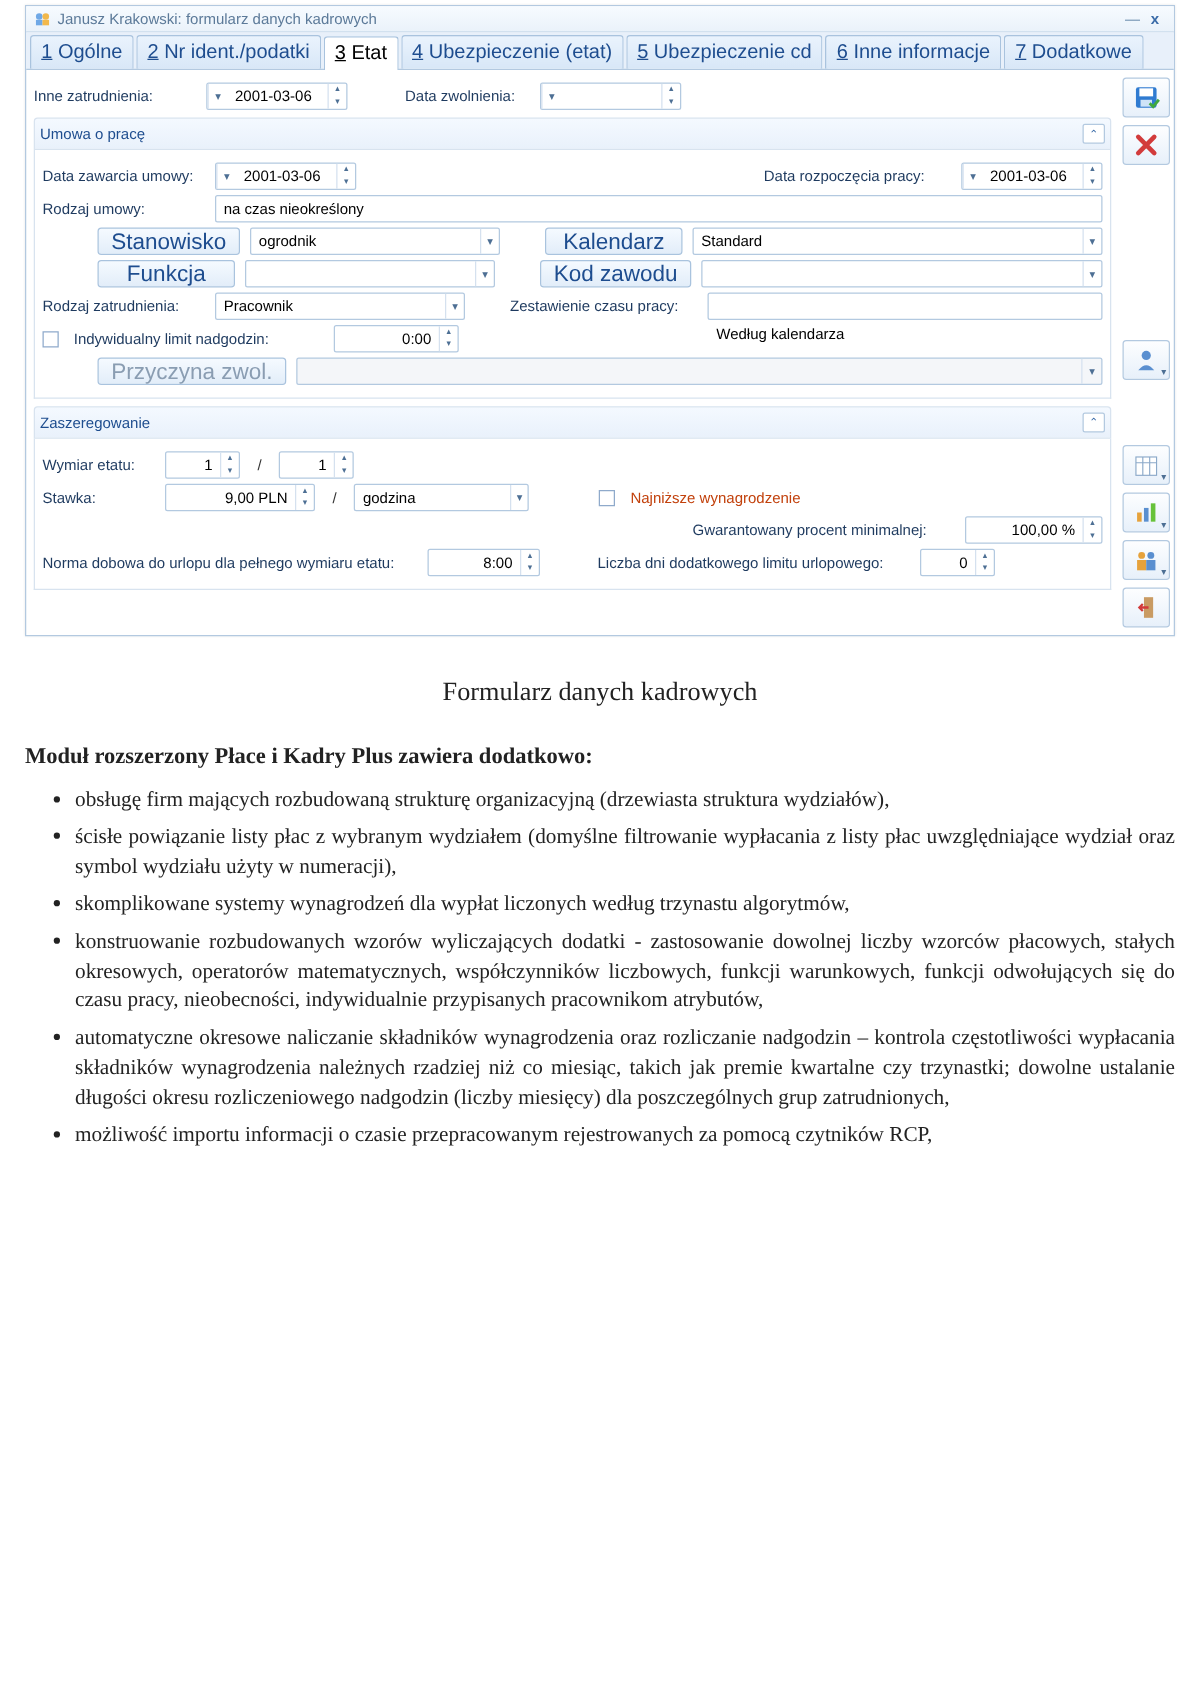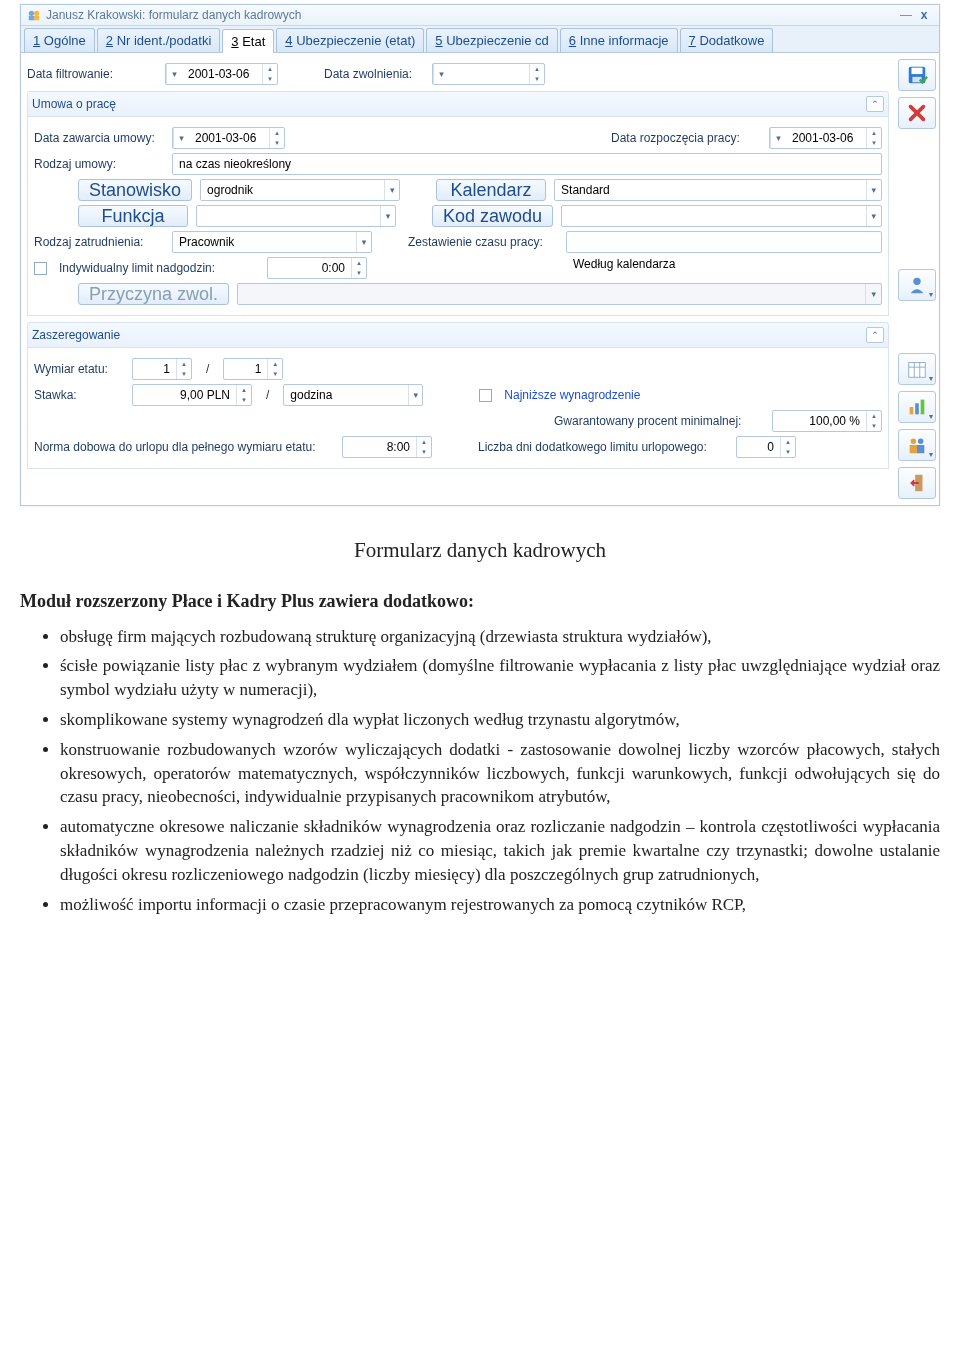--- a/index.html
+++ b/index.html
@@ -3,21 +3,21 @@
 <meta charset="utf-8">
 <style>
   * { box-sizing: border-box; margin: 0; padding: 0; }
   body { font-family: "Segoe UI", Tahoma, sans-serif; font-size: 12px; background: #fff; color: #333; }
   .window { width: 920px; margin: 4px auto 0; border: 1px solid #b3c9e0; background: #fff; box-shadow: 0 0 2px rgba(0,0,0,.1); }
   .titlebar { display: flex; align-items: center; padding: 3px 6px; background: linear-gradient(#f7fbff,#eaf2fa); border-bottom: 1px solid #c5d7ea; }
   .titlebar .icon { width: 14px; height: 14px; margin-right: 5px; display: inline-block; }
   .titlebar .title { flex: 1; color: #5c7a99; font-size: 12px; }
   .titlebar .winbtn { width: 18px; text-align: center; color: #6b8cad; cursor: pointer; font-size: 12px; }
   .tabs { display: flex; background: #e8f0fa; border-bottom: 1px solid #b3c9e0; padding: 0 2px; }
-  .tab { padding: 4px 8px; background: linear-gradient(#eaf3fd,#d8e7f7); border: 1px solid #a9c3de; border-bottom: none; border-radius: 3px 3px 0 0; margin: 2px 1px 0; color: #1e4d8f; font-size: 13px; cursor: pointer; }
+  .tab { padding: 4px 8px; background: linear-gradient(#eaf3fd,#d8e7f7); border: 1px solid #a9c3de; border-bottom: none; border-radius: 3px 3px 0 0; margin: 2px 1px 0; color: #1e4d8f; font-size: 16px; cursor: pointer; }
   .tab u { text-decoration: underline; }
   .tab.active { background: #ffffff; color: #000; position: relative; top: 1px; }
   .body { display: flex; }
   .content { flex: 1; padding: 6px 6px 36px; }
   .sidebar { width: 44px; padding: 6px 3px; display: flex; flex-direction: column; gap: 6px; }
   .sidebar .spacer { flex: 1; }
   .sidebtn { width: 38px; height: 32px; border: 1px solid #b3c9e0; border-radius: 3px; background: linear-gradient(#fdfeff,#e7f0fa); display: flex; align-items: center; justify-content: center; cursor: pointer; position: relative; }
   .sidebtn.split::after { content:"▾"; position:absolute; right:2px; bottom:1px; font-size:8px; color:#4d6f94; }
   .sidebtn svg { width: 22px; height: 22px; }
   .row { display: flex; align-items: center; margin: 4px 0; gap: 8px; }
@@ -66,21 +66,21 @@
       <div class="tab"><u>4</u> Ubezpieczenie (etat)</div>
       <div class="tab"><u>5</u> Ubezpieczenie cd</div>
       <div class="tab"><u>6</u> Inne informacje</div>
       <div class="tab"><u>7</u> Dodatkowe</div>
     </div>
 
   <div class="body">
     <div class="content">
 
       <div class="row">
-        <span class="label">Data filtrowanie:</span>
+        <span class="label">Inne zatrudnienia:</span>
         <div class="field">
           <span class="dd">▾</span>
           <input style="width: 80px;" value="2001-03-06">
           <div class="spin">
               <span>▴</span>
               <span>▾</span>
             </div>
         </div>
         <span style="width:30px"></span>
         <span class="label" style="min-width:100px">Data zwolnienia:</span>
@@ -221,21 +221,21 @@
                 <span>▾</span>
               </div>
           </div>
           <span class="slash">/</span>
           <div class="field" style="width:140px">
             <input style="width: 100%;" value="godzina">
             <span class="dd">▾</span>
           </div>
           <span style="width:40px"></span>
           <span class="chk"></span>
-          <span style="color:#1d4ed8">Najniższe wynagrodzenie</span>
+          <span style="color:#c2410c">Najniższe wynagrodzenie</span>
         </div>
         <div class="row">
           <span style="flex:1"></span>
           <span style="color:#1e3a5f;min-width:210px">Gwarantowany procent minimalnej:</span>
           <div class="field" style="width:110px">
             <input style="width: 100%; text-align: right;" value="100,00 %">
             <div class="spin">
                 <span>▴</span>
                 <span>▾</span>
               </div>

